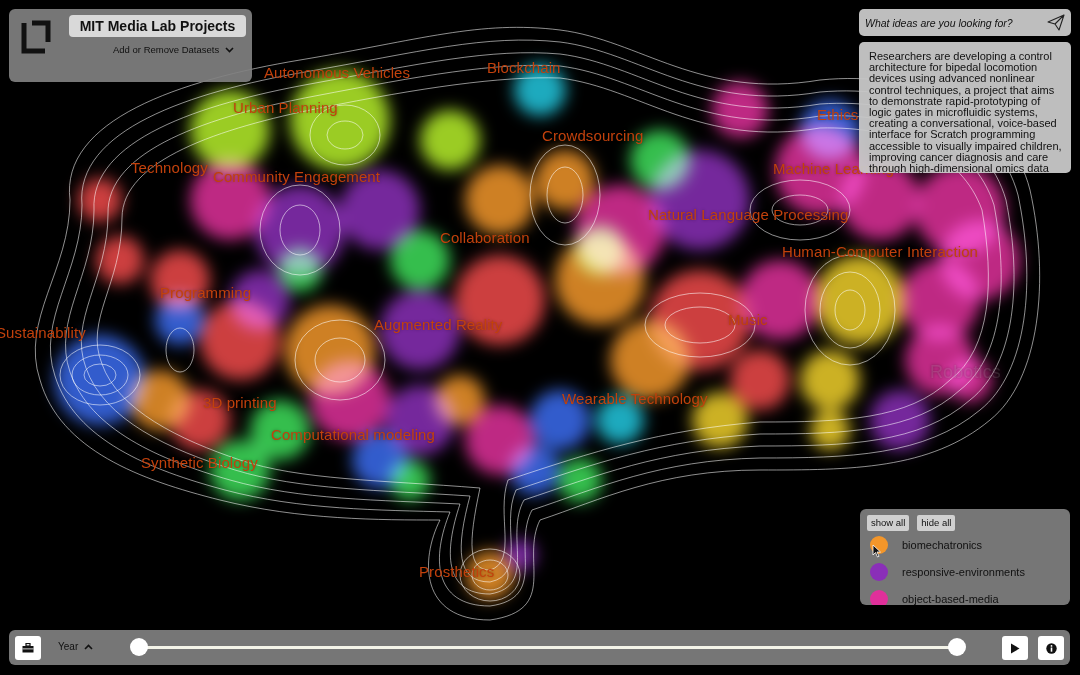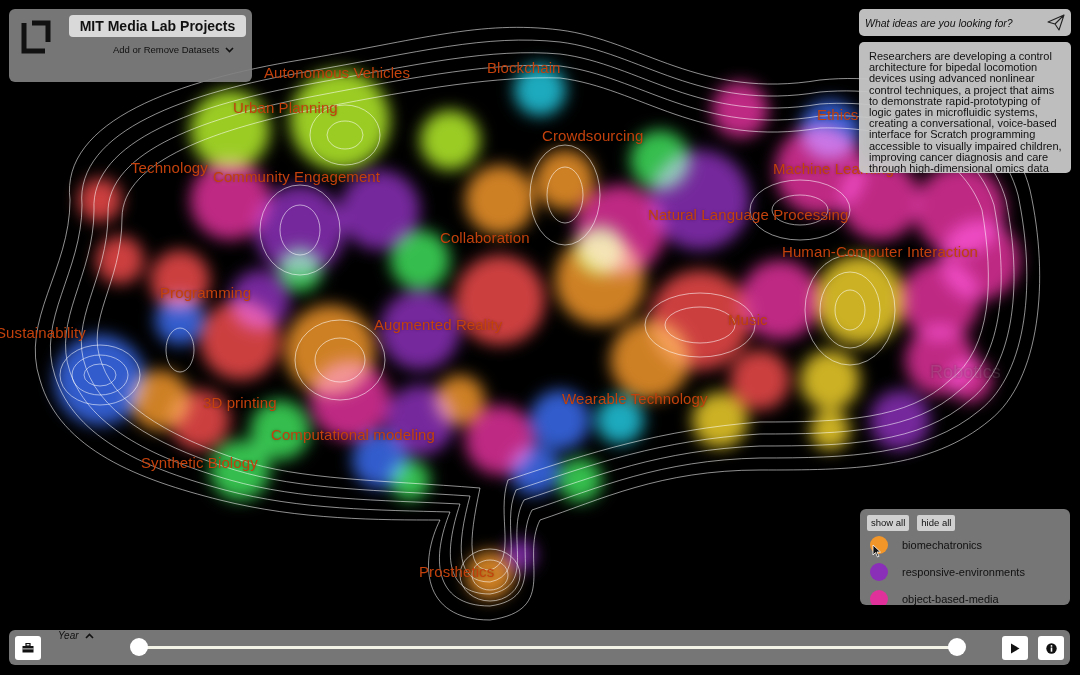--- a/index.html
+++ b/index.html
@@ -47,22 +47,22 @@
   .legend-item { position: absolute; left: 10px; display: flex; align-items: center; gap: 14px; cursor: pointer; }
   .legend-dot { width: 18px; height: 18px; border-radius: 50%; }
   .legend-label { font-size: 11px; color: #111; }
   #cursor { position: absolute; left: 872px; top: 544px; width: 10px; height: 14px; }
 
   
   #bottom { left: 9px; top: 630px; width: 1061px; height: 35px; }
   .sqbtn { position: absolute; top: 6px; width: 26px; height: 24px; background: #fff; border-radius: 3px; cursor: pointer;
            display: flex; align-items: center; justify-content: center; }
   #toolbox-btn { left: 6px; }
-  #year-toggle { position: absolute; left: 49px; top: 0; font-size: 10px; color: #111; cursor: pointer;
-                 display: flex; align-items: center; gap: 6px; font-style: italic; }
+  #year-toggle { position: absolute; left: 49px; top: 11px; font-size: 10px; color: #111; cursor: pointer;
+                 display: flex; align-items: center; gap: 6px; }
   #slider-track { position: absolute; left: 130px; top: 16px; width: 818px; height: 3px; background: #f3f3e8; }
   .handle { position: absolute; top: 8px; width: 18px; height: 18px; border-radius: 50%; background: #fff; cursor: grab; }
   #handle-left { left: 121px; }
   #handle-right { left: 939px; }
   #play-btn { left: 993px; }
   #info-btn { left: 1029px; }
 </style>
 </head>
 <body>
 

